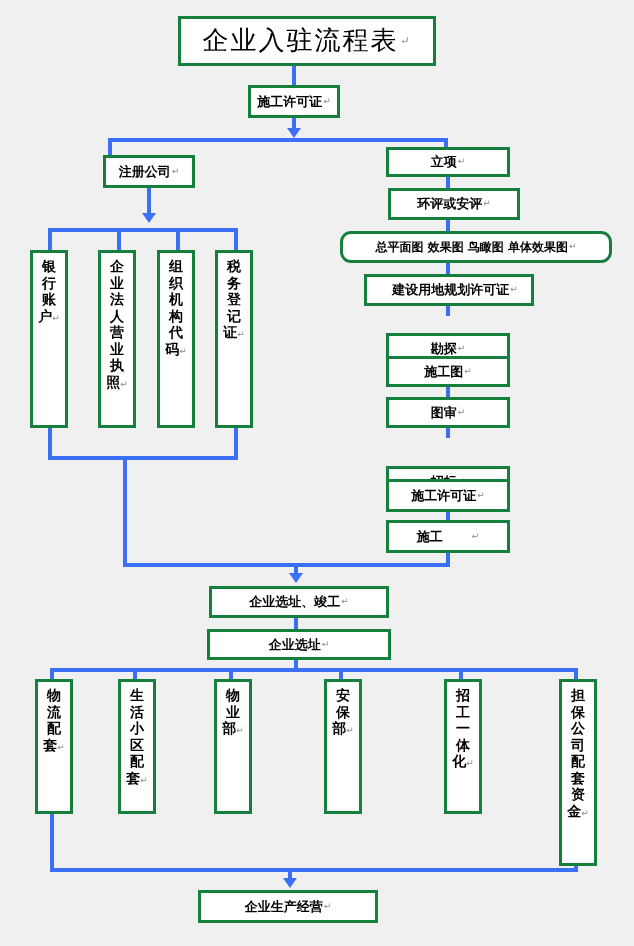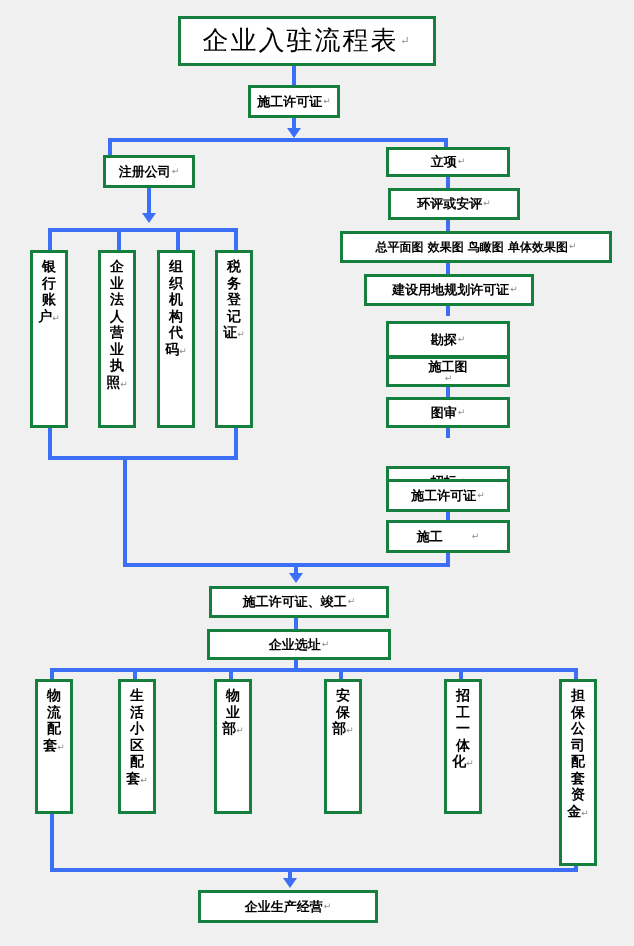--- a/index.html
+++ b/index.html
@@ -35,21 +35,21 @@
   
   .title-box{
     font-family:"DejaVu Serif","Liberation Serif",serif;
     font-weight:normal;
     font-size:26px;
     letter-spacing:2px;
   }
   .title-box .pilcrow{font-size:11px;margin-left:2px;vertical-align:middle;}
 
   .h-box{font-size:13px;}
-  .h-box-sm{font-size:12px;}
+  .h-box-sm{font-size:12px;border-radius:11px;}
 
   
   .v-box{
     flex-direction:column;
     justify-content:flex-start;
     padding-top:5px;
     font-size:14px;
     line-height:1.18;
     white-space:normal;
   }
@@ -169,27 +169,27 @@
       <span class="pilcrow">↵</span>
   </div>
   <div class="line vline" style="left:446px;top:261px;height:14px;"></div>
 
   <div class="box h-box" style="left:364px;top:274px;width:170px;height:32px;padding-left:12px;">
     <span>建设用地规划许可证</span>
       <span class="pilcrow">↵</span>
   </div>
   <div class="line vline" style="left:446px;top:304px;height:12px;"></div>
 
-  <div class="box h-box" style="left:386px;top:321px;width:124px;height:37px;">
+  <div class="box h-box" style="left:386px;top:333px;width:124px;height:31px;">
     <span>勘探</span>
       <span class="pilcrow">↵</span>
   </div>
   <div class="line vline" style="left:446px;top:344px;height:12px;"></div>
 
-  <div class="box h-box" style="left:386px;top:356px;width:124px;height:31px;flex-direction:column;">
+  <div class="box h-box" style="left:386px;top:356px;width:124px;height:31px;">
     <span>施工图</span>
       <span class="pilcrow">↵</span>
   </div>
   <div class="line vline" style="left:446px;top:385px;height:12px;"></div>
 
   <div class="box h-box" style="left:386px;top:397px;width:124px;height:31px;">
     <span>图审</span>
       <span class="pilcrow">↵</span>
   </div>
   <div class="line vline" style="left:446px;top:426px;height:12px;"></div>
@@ -211,21 +211,21 @@
       <span class="pilcrow">↵</span>
   </div>
 
   <div class="line vline" style="left:446px;top:553px;height:14px;"></div>
 
   <div class="line hline" style="left:123px;top:563px;width:327px;"></div>
   <div class="line vline" style="left:294px;top:563px;height:17px;"></div>
   <div class="arrow" style="left:289px;top:573px;"></div>
 
   <div class="box h-box" style="left:209px;top:586px;width:180px;height:32px;">
-    <span>施工许可证、竣工</span>
+    <span>企业选址、竣工</span>
       <span class="pilcrow">↵</span>
   </div>
 
   <div class="line vline" style="left:294px;top:617px;height:13px;"></div>
 
   <div class="box h-box" style="left:207px;top:629px;width:184px;height:31px;">
     <span>企业选址</span>
       <span class="pilcrow">↵</span>
   </div>
 

